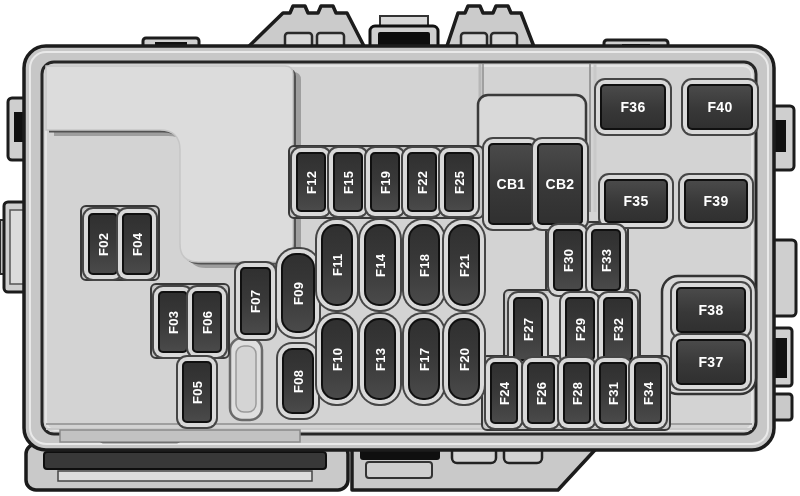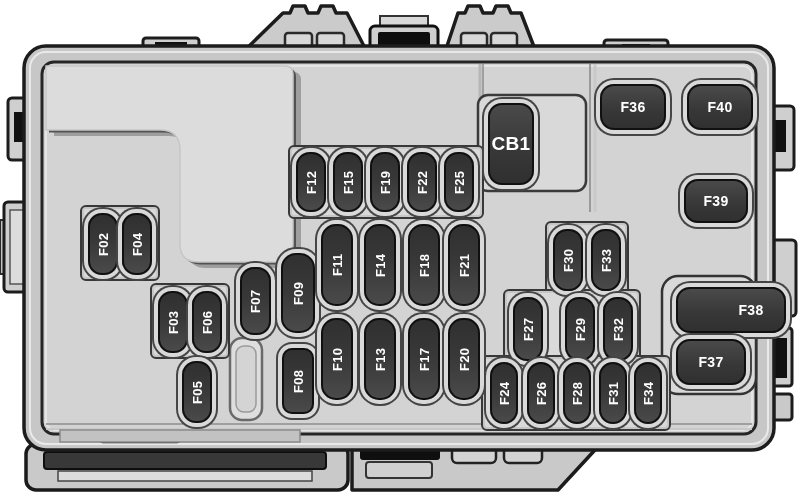--- a/index.html
+++ b/index.html
@@ -17,35 +17,35 @@
   .g-pair02{left:80px;top:205px;width:76px;height:72px;}
   .g-pair03{left:150px;top:283px;width:76px;height:72px;}
   .g-pair30{left:545px;top:221px;width:80px;height:72px;}
   .g-trio27{left:503px;top:289px;width:134px;height:76px;}
   .g-strip24{left:481px;top:355px;width:186px;height:72px;}
   
   .fz{
     position:absolute;display:flex;align-items:center;justify-content:center;
     background:linear-gradient(180deg,#4a4a4a 0%,#383838 55%,#303030 100%);
     color:#ffffff;font-size:14px;font-weight:600;letter-spacing:.3px;
-    border:2px solid #101010;border-radius:14px;
+    border:2px solid #101010;border-radius:5px;
     box-shadow:0 0 0 4px #d9d9d9,0 0 0 6px #454545;
     z-index:3;user-select:none;
   }
   .v{writing-mode:vertical-rl;transform:rotate(180deg);font-size:13px;}
   .pill{border-radius:15px;}
-  .cb{font-size:19px;}
+  .cb{font-size:14px;margin-top:40px;}
   
   .p-f16{left:312px;top:99px;width:56px;height:44px;}
   .p-f23{left:394px;top:99px;width:56px;height:44px;}
   .p-f36{left:600px;top:84px;width:62px;height:42px;}
   .p-f40{left:680px;top:84px;width:62px;height:42px;margin-left:7px;}
   .p-f35{left:604px;top:179px;width:60px;height:40px;}
   .p-f39{left:684px;top:179px;width:60px;height:40px;}
-  .p-f38{left:676px;top:287px;width:66px;height:42px;padding-left:40px;}
+  .p-f38{left:676px;top:287px;width:66px;height:42px;}
   .p-f37{left:676px;top:339px;width:66px;height:42px;}
   .p-f01{left:92px;top:295px;width:54px;height:58px;font-size:15px;}
   .p-cb1{left:488px;top:103px;width:42px;height:78px;}
   .p-cb2{left:537px;top:103px;width:42px;height:78px;}
   .p-f02{left:88px;top:213px;width:26px;height:58px;}
   .p-f04{left:122px;top:213px;width:26px;height:58px;}
   .p-f03{left:158px;top:291px;width:26px;height:58px;}
   .p-f06{left:192px;top:291px;width:26px;height:58px;}
   .p-f05{left:182px;top:361px;width:26px;height:58px;}
   .p-f07{left:240px;top:267px;width:27px;height:64px;}
@@ -183,24 +183,26 @@
 
   <div class="grp g-strip1"></div>
   <div class="grp g-pair02"></div>
   <div class="grp g-pair03"></div>
   <div class="grp g-pair30"></div>
   <div class="grp g-trio27"></div>
   <div class="grp g-strip24"></div>
 
   <div class="fz p-f36">F36</div>
   <div class="fz p-f40">F40</div>
+  <div class="fz p-f35">F35</div>
   <div class="fz p-f39">F39</div>
   <div class="fz p-f38">F38</div>
   <div class="fz p-f37">F37</div>
   <div class="fz cb p-cb1">CB1</div>
+  <div class="fz cb p-cb2">CB2</div>
 
   <div class="fz v p-f02">F02</div>
   <div class="fz v p-f04">F04</div>
   <div class="fz v p-f03">F03</div>
   <div class="fz v p-f06">F06</div>
   <div class="fz v p-f05">F05</div>
   <div class="fz v p-f07">F07</div>
   <div class="fz v pill p-f09">F09</div>
   <div class="fz v p-f08">F08</div>
   <div class="fz v p-f12">F12</div>

